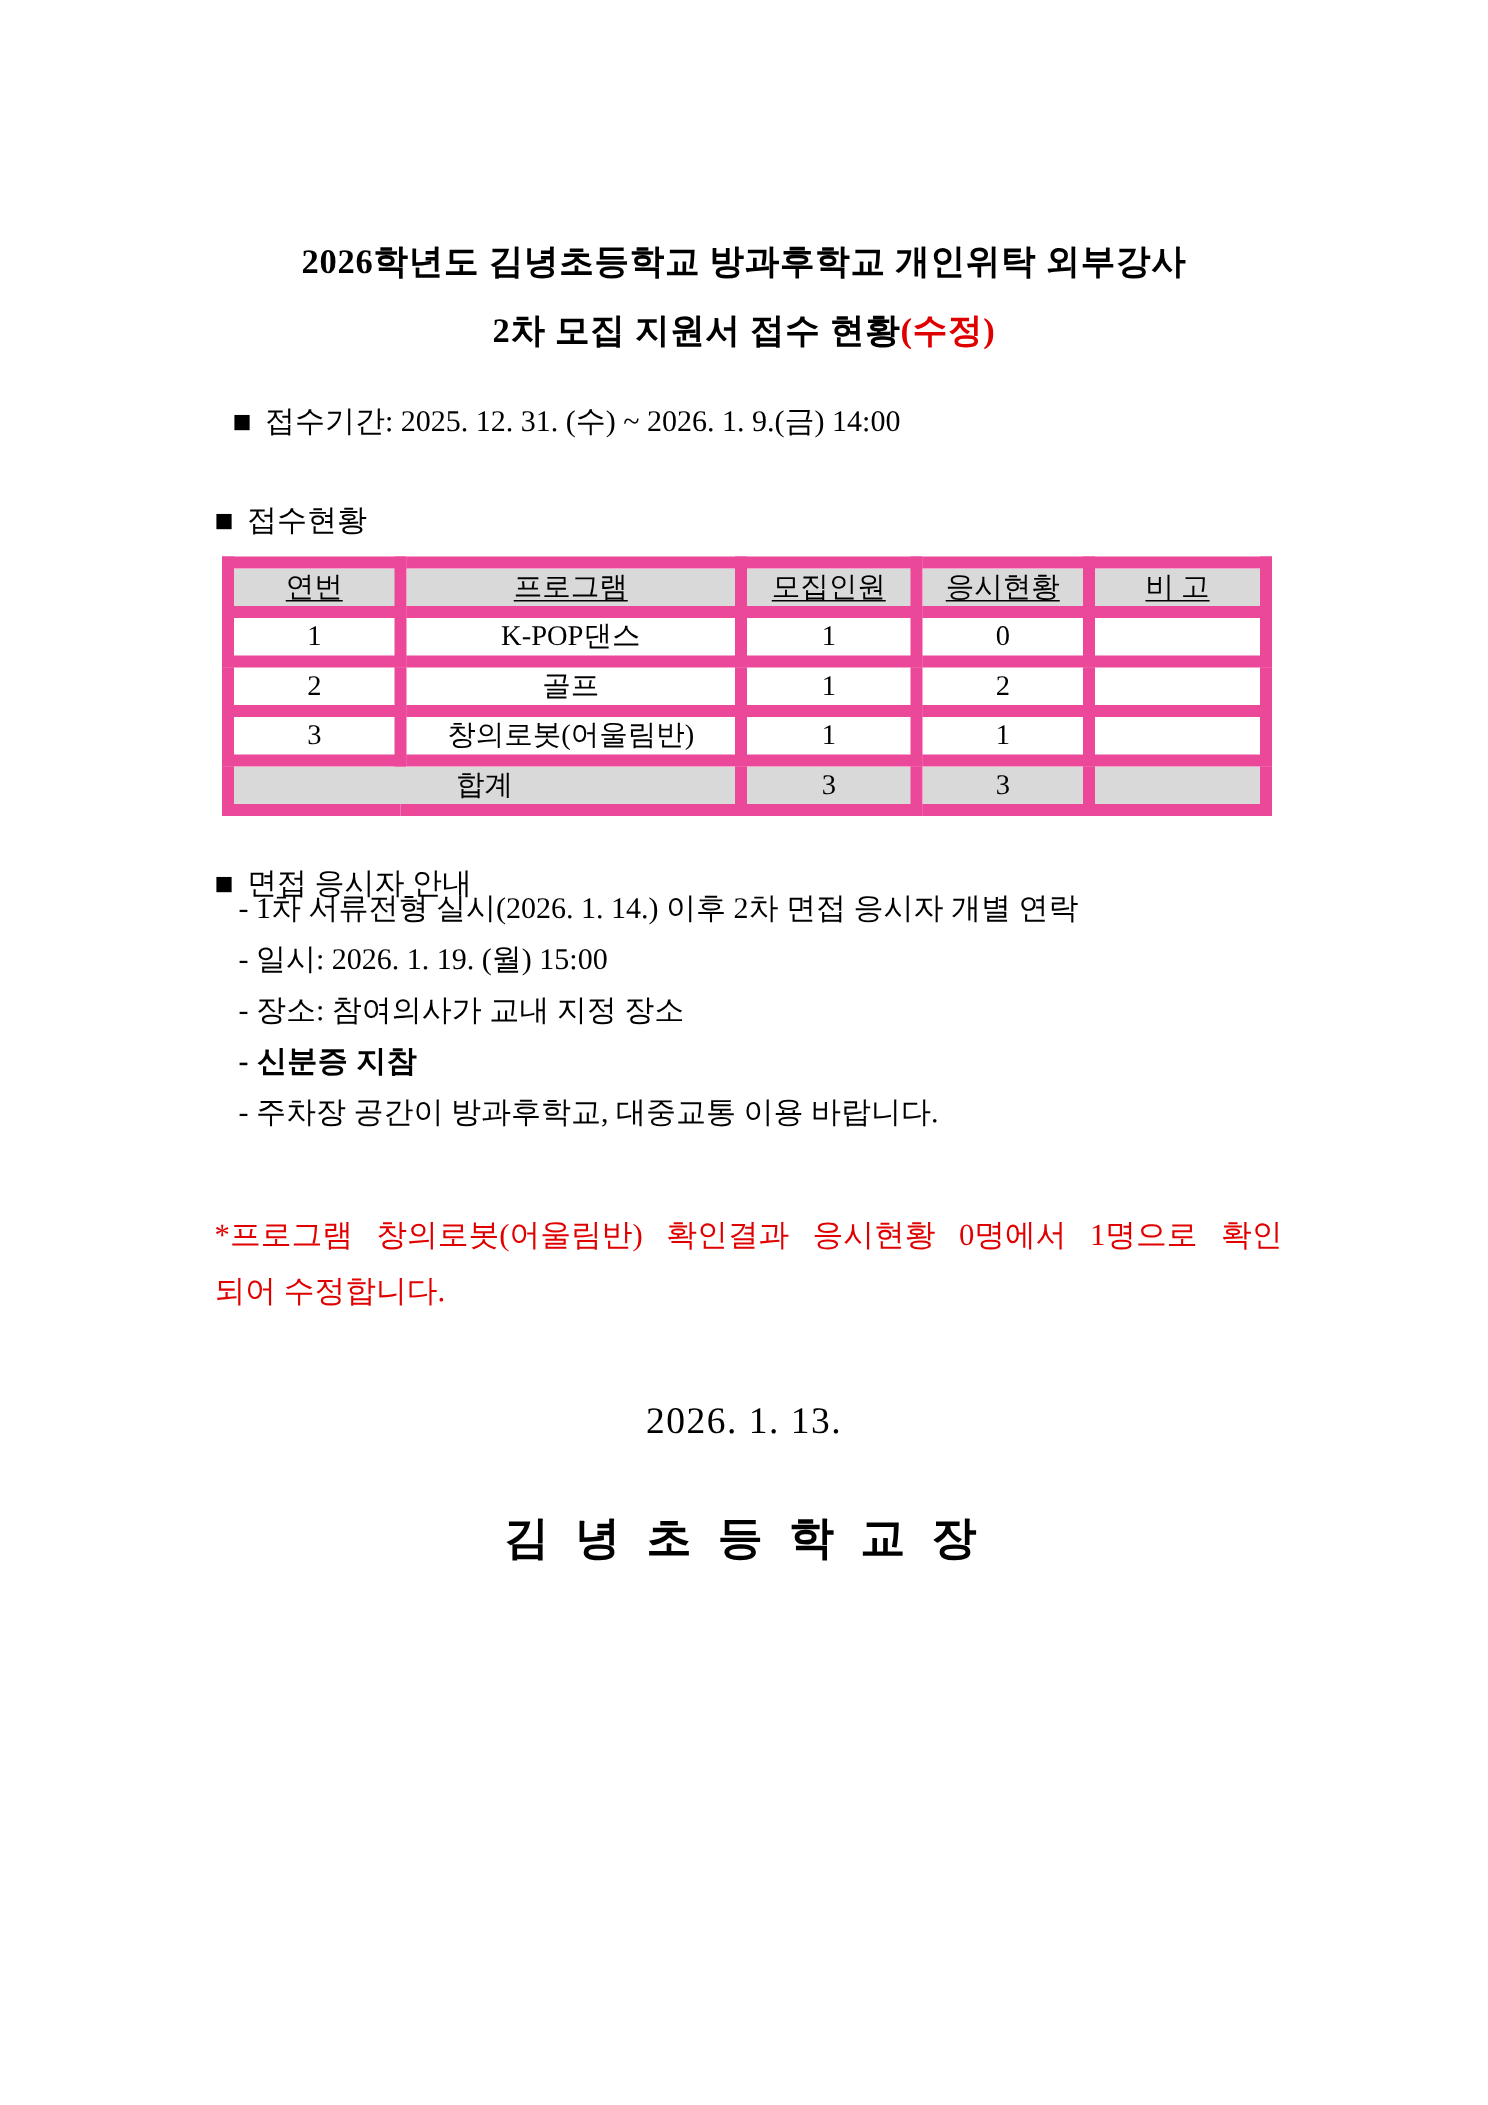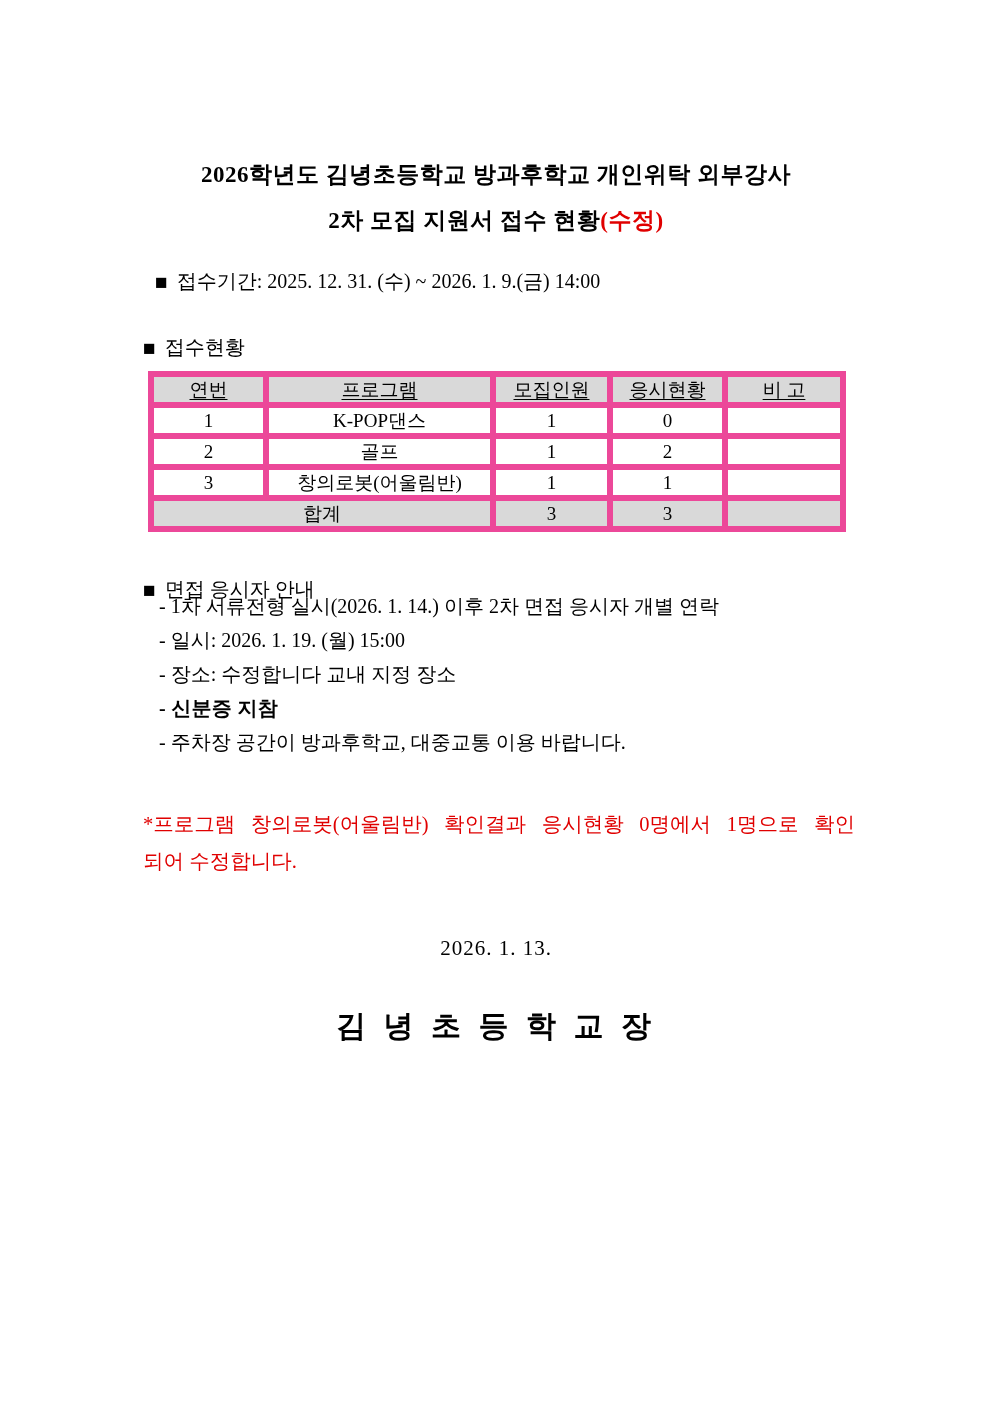--- a/index.html
+++ b/index.html
@@ -35,21 +35,21 @@
   .status-heading{top:332px;}
   .interview-heading{top:574px;}
 
   table.app-table{
     position:absolute;top:371px;left:148px;
     width:692px;
     border-collapse:collapse;table-layout:fixed;
     font-size:19px;text-align:center;
   }
   table.app-table th,table.app-table td{
-    border:6px solid #ec4899;
+    border:8px solid #ec4899;
     height:25px;padding:0 2px;
     font-weight:normal;line-height:1.05;
     overflow:hidden;white-space:nowrap;
   }
   table.app-table thead th{
     background:#d9d9d9;
     text-decoration:underline;
     text-underline-offset:3px;
   }
   table.app-table tr.total-row td{background:#d9d9d9;}
@@ -65,21 +65,21 @@
     position:absolute;top:806px;left:143px;width:712px;
     color:#e00000;
     font-size:20.5px;line-height:37px;
   }
   .correction .l1{text-align:justify;text-align-last:justify;white-space:normal;}
   .correction .l2{text-align:left;}
 
   .doc-date{
     position:absolute;top:933px;left:0;right:0;
     text-align:center;
-    font-size:21px;line-height:30px;
+    font-size:25px;line-height:30px;
     letter-spacing:1px;
   }
   .signature{
     position:absolute;top:1001px;left:0;right:0;
     text-align:center;
     font-size:30px;font-weight:bold;
     line-height:50px;
     letter-spacing:5px;
   }
 </style>
@@ -149,21 +149,21 @@
     </tbody>
   </table>
 
   <div class="section-line interview-heading">
     <span class="bullet">■</span><span>면접 응시자 안내</span>
   </div>
 
   <div class="interview-list">
     <div class="item">- 1차 서류전형 실시(2026. 1. 14.) 이후 2차 면접 응시자 개별 연락</div>
     <div class="item">- 일시: 2026. 1. 19. (월) 15:00</div>
-    <div class="item">- 장소: 수정합니다 교내 지정 장소</div>
+    <div class="item">- 장소: 참여의사가 교내 지정 장소</div>
     <div class="item bold">- 신분증 지참</div>
     <div class="item">- 주차장 공간이 방과후학교, 대중교통 이용 바랍니다.</div>
   </div>
 
   <div class="correction">
     <div class="l1">*프로그램 창의로봇(어울림반) 확인결과 응시현황 0명에서 1명으로 확인</div>
     <div class="l2">되어 수정합니다.</div>
   </div>
 
   <div class="doc-date">2026. 1. 13.</div>

